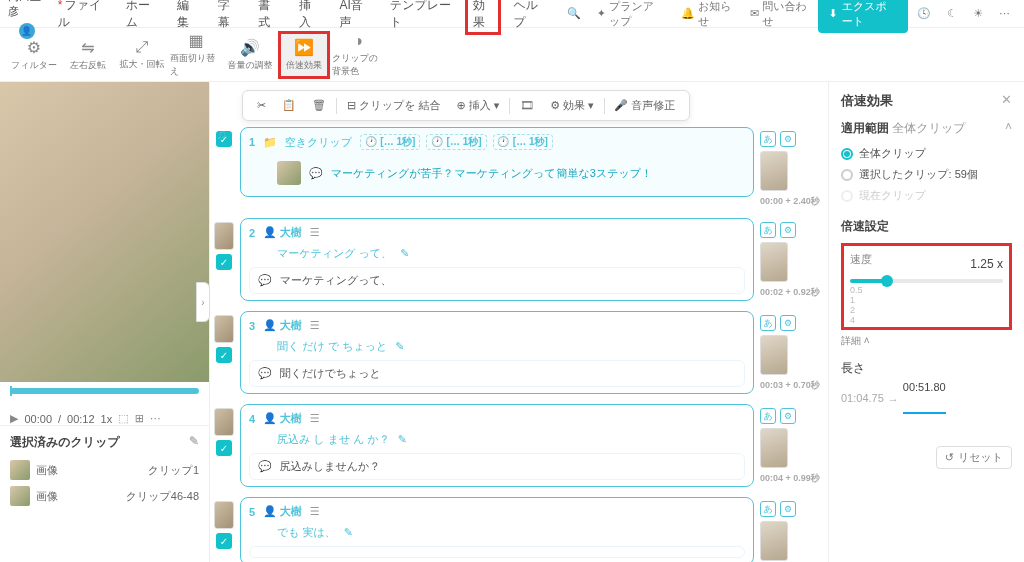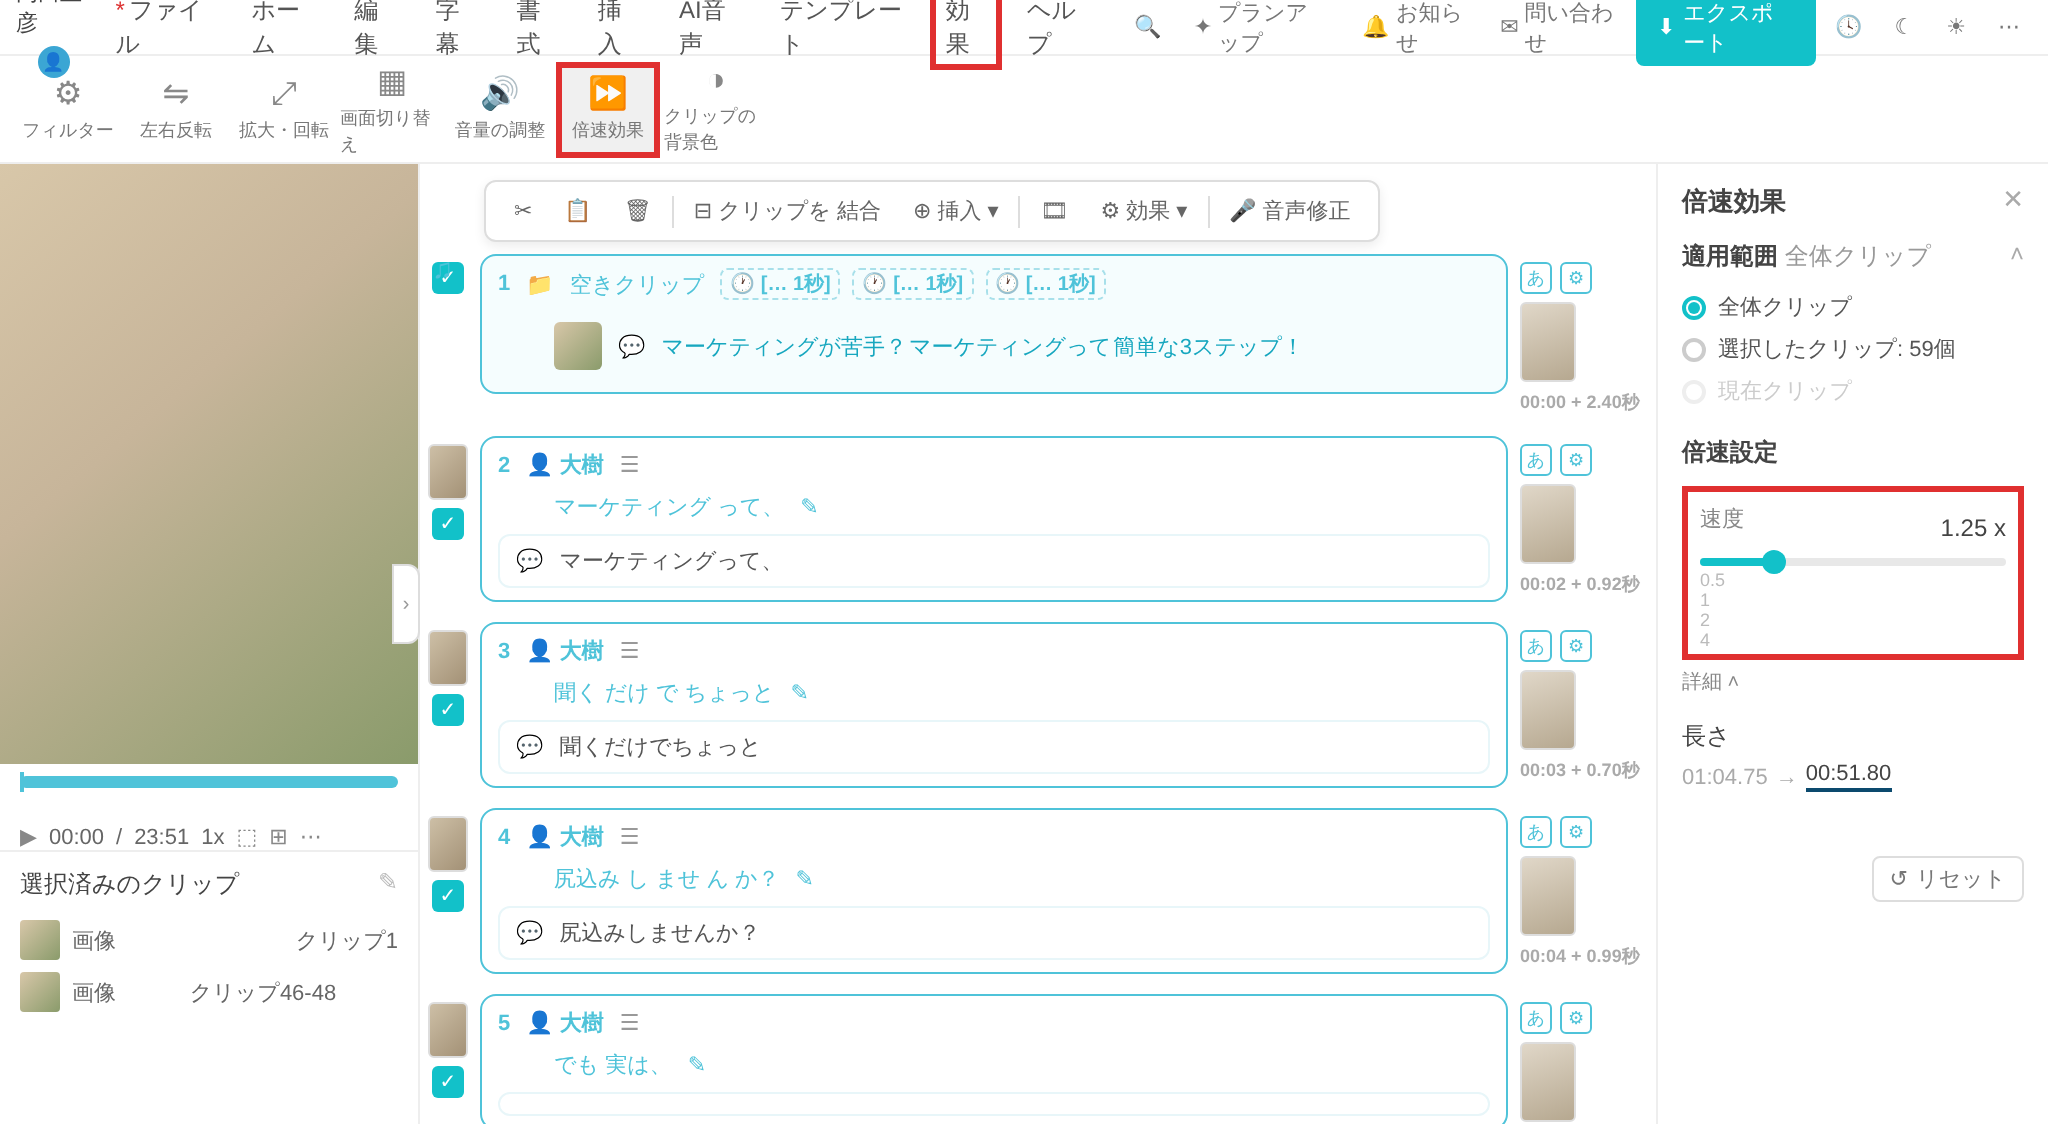--- a/index.html
+++ b/index.html
@@ -28,21 +28,21 @@
 
 .left-col { width: 210px; border-right: 1px solid #eee; display: flex; flex-direction: column; position: relative; }
 .preview { flex: 0 0 auto; height: 300px; background: linear-gradient(140deg,#d8c7a9 0%,#c7b59a 40%,#8a9b6b 100%); position: relative; overflow: hidden; }
 .expand-handle { position: absolute; right: -1px; top: 200px; width: 14px; height: 40px; background: #fff; border: 1px solid #ddd; border-radius: 0 6px 6px 0; display: flex; align-items: center; justify-content: center; color: #999; font-size: 10px; cursor: pointer; }
 .scrub { height: 30px; padding: 6px 10px; }
 .scrub-bar { height: 6px; background: linear-gradient(90deg,#4fc3d9,#4fc3d9); border-radius: 3px; position: relative; }
 .scrub-bar .marks::before, .scrub-bar .marks::after { content:""; position:absolute; top:-2px; width:2px; height:10px; background:#4fc3d9; }
 .playback-row { display: flex; align-items: center; gap: 6px; padding: 0 10px; font-size: 11px; color: #666; }
 .playback-row .pbr-icon { cursor: pointer; color: #888; }
 .selected-clips { border-top: 1px solid #eee; padding: 8px 10px; }
-.selected-clips h4 { font-size: 12px; font-weight: 400; margin-bottom: 6px; display:flex; justify-content:space-between; }
+.selected-clips h4 { font-size: 12px; font-weight: 700; margin-bottom: 6px; display:flex; justify-content:space-between; }
 .clip-row { display: flex; align-items: center; gap: 6px; padding: 3px 0; font-size: 11px; color: #666; }
 .clip-row .thumb { width: 20px; height: 20px; background: linear-gradient(135deg,#d8c7a9,#8a9b6b); border-radius: 2px; }
 .clip-row .name { flex: 1; }
 
 
 .mid-col { flex: 1; overflow-y: auto; padding: 8px 8px 8px 4px; position: relative; }
 .context-toolbar { display: flex; align-items: center; gap: 4px; background: #fff; border: 1px solid #ddd; border-radius: 6px; padding: 4px 8px; margin: 0 0 6px 28px; box-shadow: 0 2px 6px rgba(0,0,0,.08); width: fit-content; font-size: 11px; }
 .context-toolbar .ctx-btn { padding: 3px 6px; color: #666; cursor: pointer; display: flex; align-items: center; gap: 3px; }
 .context-toolbar .sep { width: 1px; height: 16px; background: #ddd; }
 .music-icon { position: absolute; left: 6px; top: 44px; color: #4fc3d9; font-size: 14px; }
@@ -86,21 +86,21 @@
 .radio-row.disabled { color: #ccc; }
 .slider-box { border: 3px solid #e03030; padding: 6px 6px 2px; margin-bottom: 4px; }
 .slider-label { font-size: 11px; color: #888; margin-bottom: 4px; }
 .slider-track { height: 4px; background: #e8e8e8; border-radius: 2px; position: relative; margin: 8px 0 2px; }
 .slider-track .fill { position: absolute; height:100%; background:#12c1c9; border-radius:2px; left:0; width:22%; }
 .slider-track .knob { position: absolute; width: 12px; height: 12px; background: #12c1c9; border-radius: 50%; top: -4px; left: 20%; cursor:pointer;}
 .slider-ticks { display: flex; justify-content: space-between; font-size: 9px; color: #bbb; flex-direction: column; }
 .slider-val { text-align: right; font-size: 12px; margin-top:-14px; }
 .detail-toggle { font-size: 10px; color: #888; cursor: pointer; }
 .length-row { font-size: 11px; color: #aaa; display:flex; align-items:center; gap:4px;}
-.length-row .new-len { color: #444; border-bottom: 2px solid #0c4a6e; padding-bottom: 1px; }
+.length-row .new-len { color: #444; border-bottom: 2px solid #0ea5e9; padding-bottom: 19px; }
 .reset-btn { float: right; border: 1px solid #ddd; border-radius: 4px; padding: 3px 8px; font-size: 11px; color: #777; cursor: pointer; margin-top: 20px; display:flex; align-items:center; gap:4px;}
 </style>
 </head>
 <body>
 
 <div class="menubar">
   <div class="user">
     <span>内田正彦</span>
     <span class="avatar">👤</span>
   </div>
@@ -162,40 +162,40 @@
   <div class="left-col">
     <div class="preview"></div>
     <div class="expand-handle">›</div>
     <div class="scrub">
       <div class="scrub-bar"><span class="marks"></span></div>
     </div>
     <div class="playback-row">
       <span class="pbr-icon">▶</span>
       <span>00:00</span>
       <span>/</span>
-      <span>23:51</span>
+      <span>00:12</span>
       <span>1x</span>
       <span class="pbr-icon">⬚</span>
       <span class="pbr-icon">⊞</span>
       <span class="pbr-icon">⋯</span>
     </div>
     <div class="selected-clips">
       <h4>
           <span>選択済みのクリップ</span>
           <span style="color:#bbb">✎</span>
         </h4>
       <div class="clip-row">
           <span class="thumb"></span>
           <span>画像</span>
           <span class="name" style="text-align:right">クリップ1</span>
         </div>
       <div class="clip-row">
           <span class="thumb"></span>
           <span>画像</span>
-          <span class="name" style="text-align:center">クリップ46-48</span>
+          <span class="name" style="text-align:right">クリップ46-48</span>
         </div>
     </div>
   </div>
 
   <div class="mid-col">
     <div class="context-toolbar">
       <span class="ctx-btn">✂</span>
       <span class="ctx-btn">📋</span>
       <span class="ctx-btn">🗑</span>
       <span class="sep"></span>

